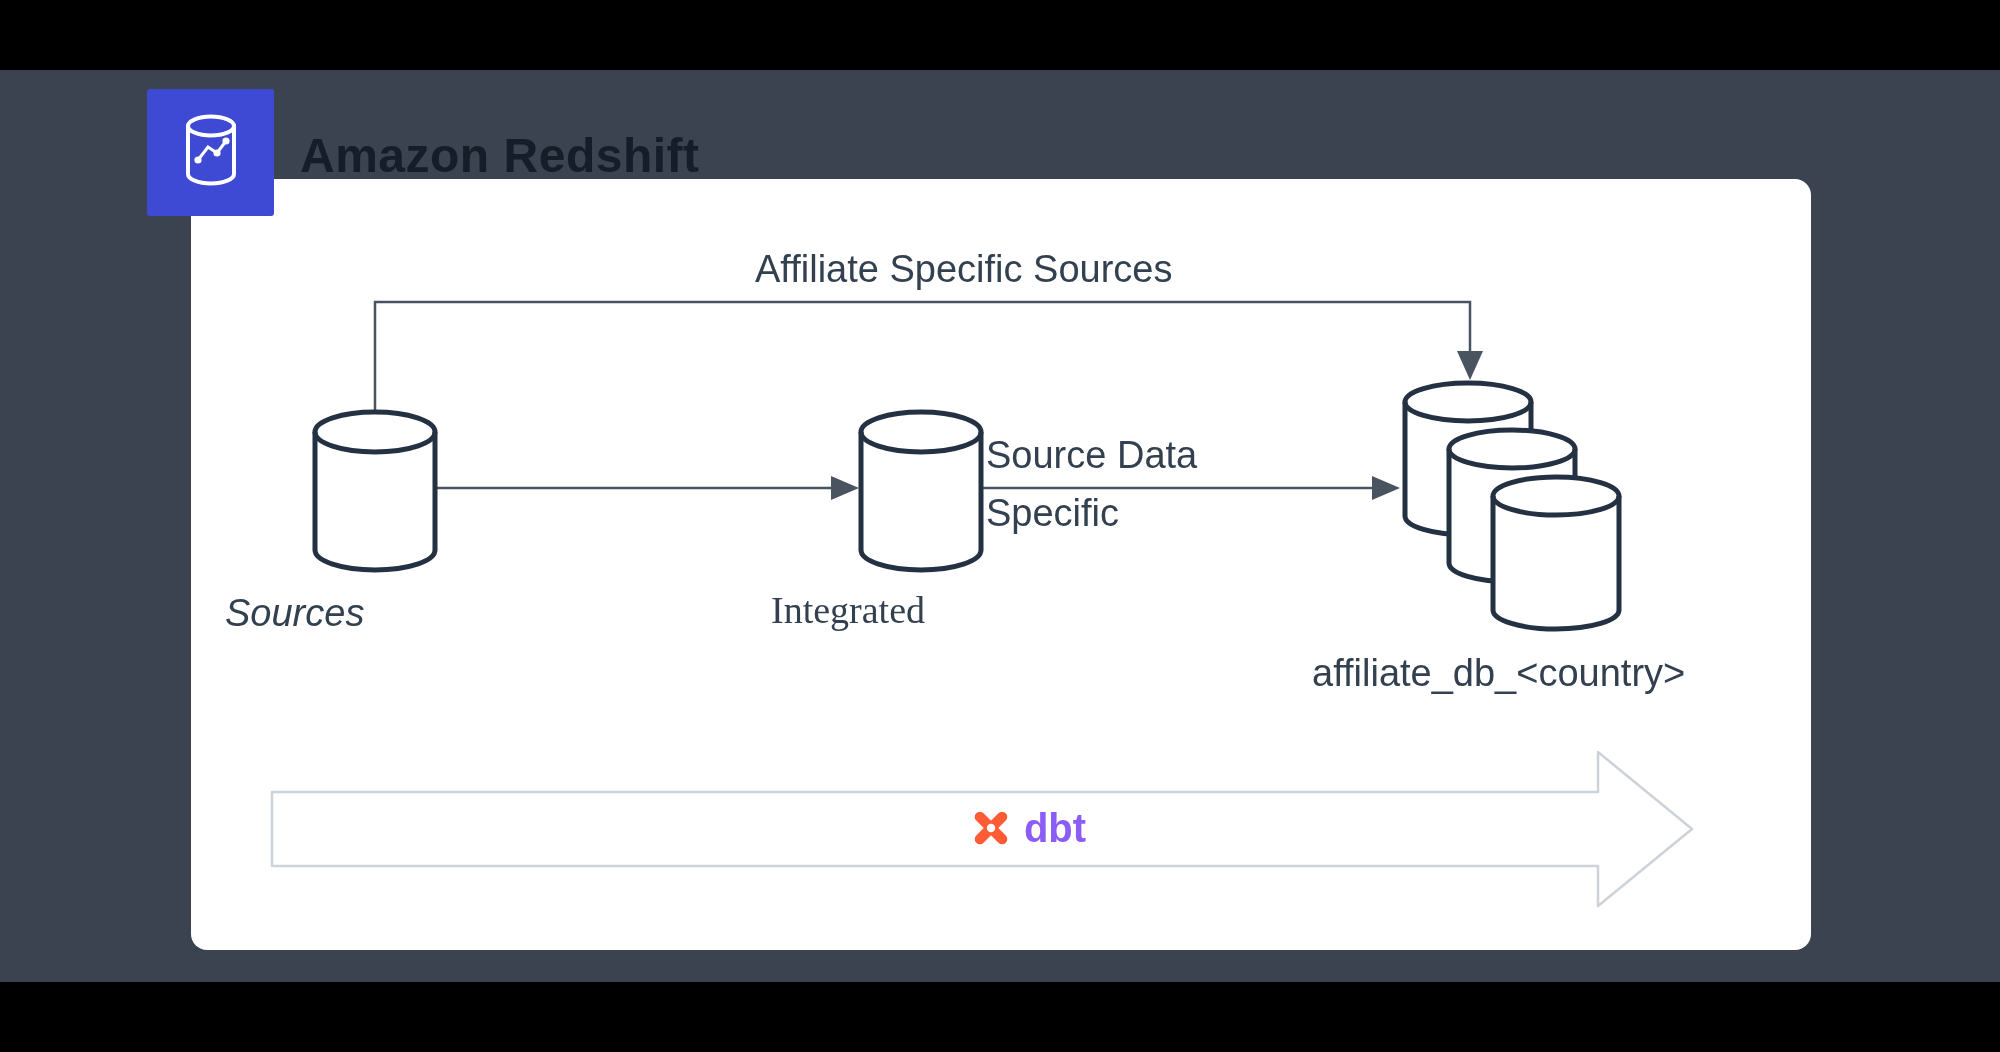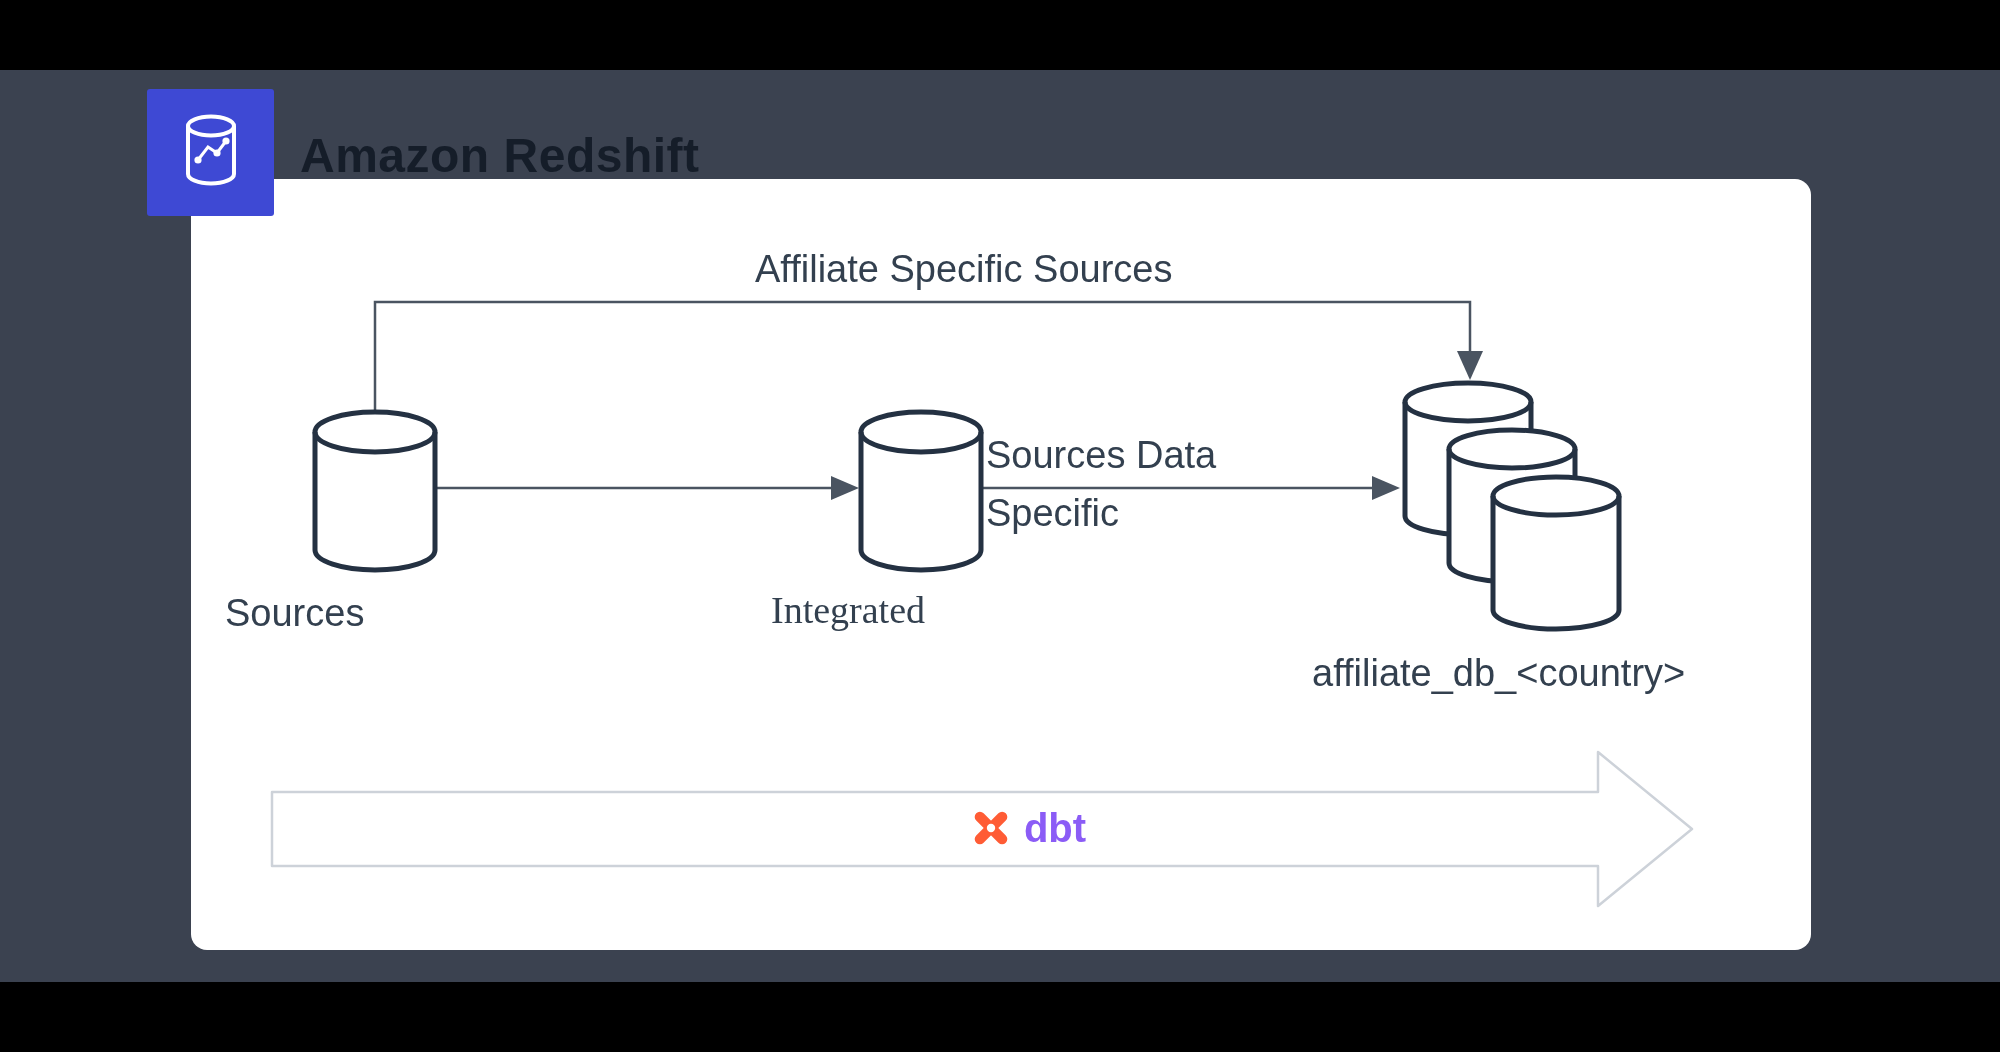--- a/index.html
+++ b/index.html
@@ -91,25 +91,25 @@
     <circle cx="24" cy="50" r="3.6" fill="#ffffff"></circle>
     <circle cx="43" cy="43" r="3.6" fill="#ffffff"></circle>
     <circle cx="52" cy="31" r="3.6" fill="#ffffff"></circle>
   </svg>
 </div>
 
 <div class="title">Amazon Redshift</div>
 
 <div class="label" style="left:755px;top:248px;width:500px;">Affiliate Specific Sources</div>
 
-<div class="label" style="left:225px;top:592px;width:300px;">Sources</div>
+<div class="label" style="left:225px;top:592px;width:300px;font-style:italic;">Sources</div>
 
 <div class="label" style="left:771px;top:588px;width:300px;font-family:Liberation Serif, serif;">Integrated</div>
 
-<div class="label" style="left:986px;top:434px;width:400px;">Sources Data</div>
+<div class="label" style="left:986px;top:434px;width:400px;">Source Data</div>
 <div class="label" style="left:986px;top:492px;width:400px;">Specific</div>
 
 <div class="label" style="left:1312px;top:652px;width:450px;">affiliate_db_&lt;country&gt;</div>
 
 <div class="dbt-wrap">
   <svg width="46" height="46" viewBox="0 0 44 44">
     <g fill="#ff5c35">
       <rect x="17" y="2" width="10" height="40" rx="5" transform="rotate(45 22 22)"></rect>
       <rect x="17" y="2" width="10" height="40" rx="5" transform="rotate(-45 22 22)"></rect>
     </g>

